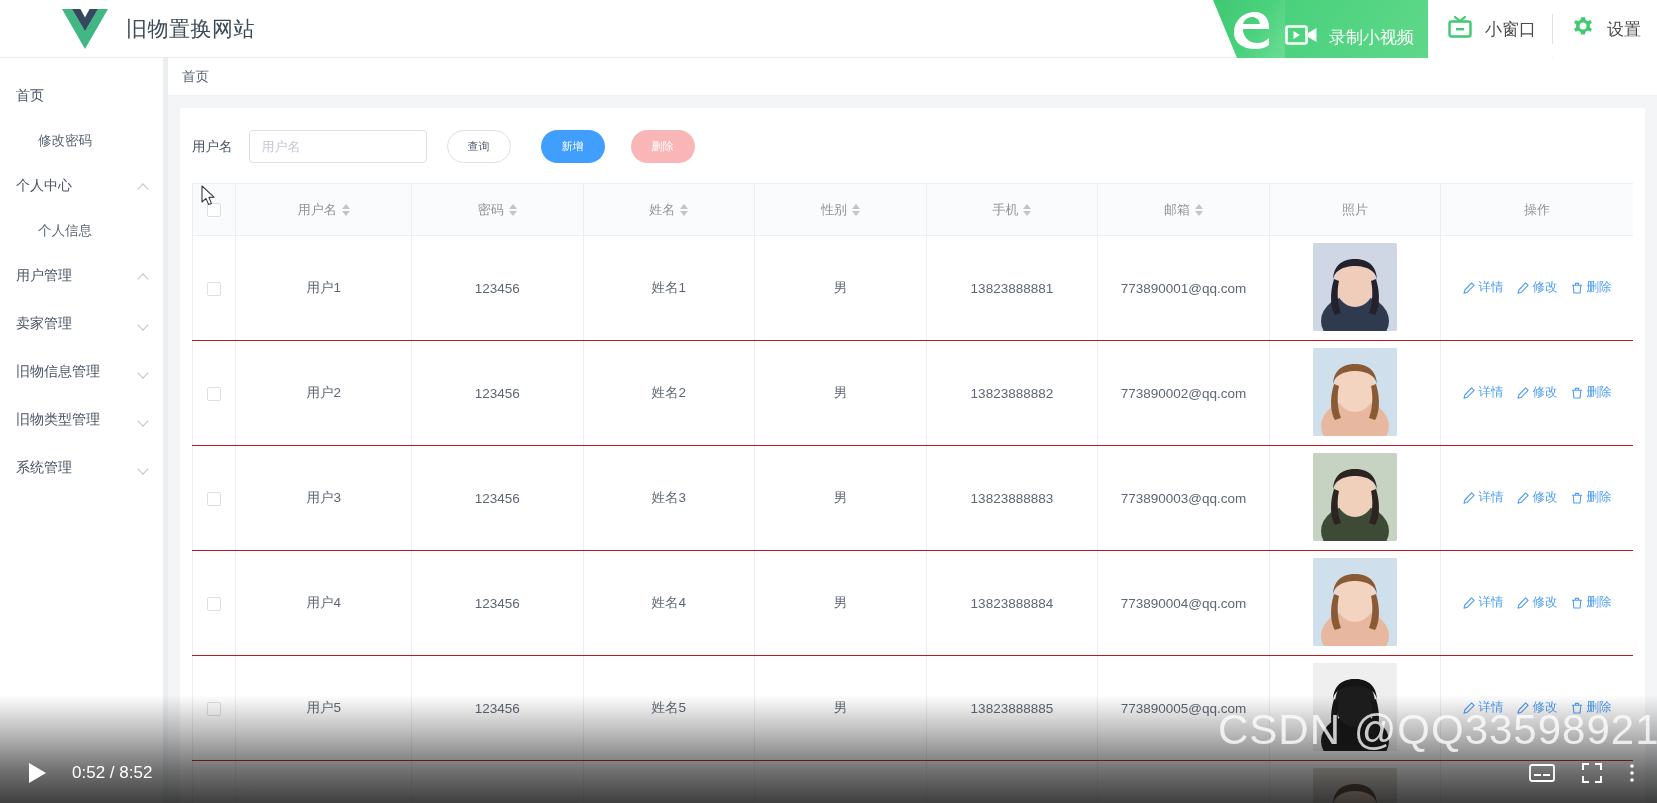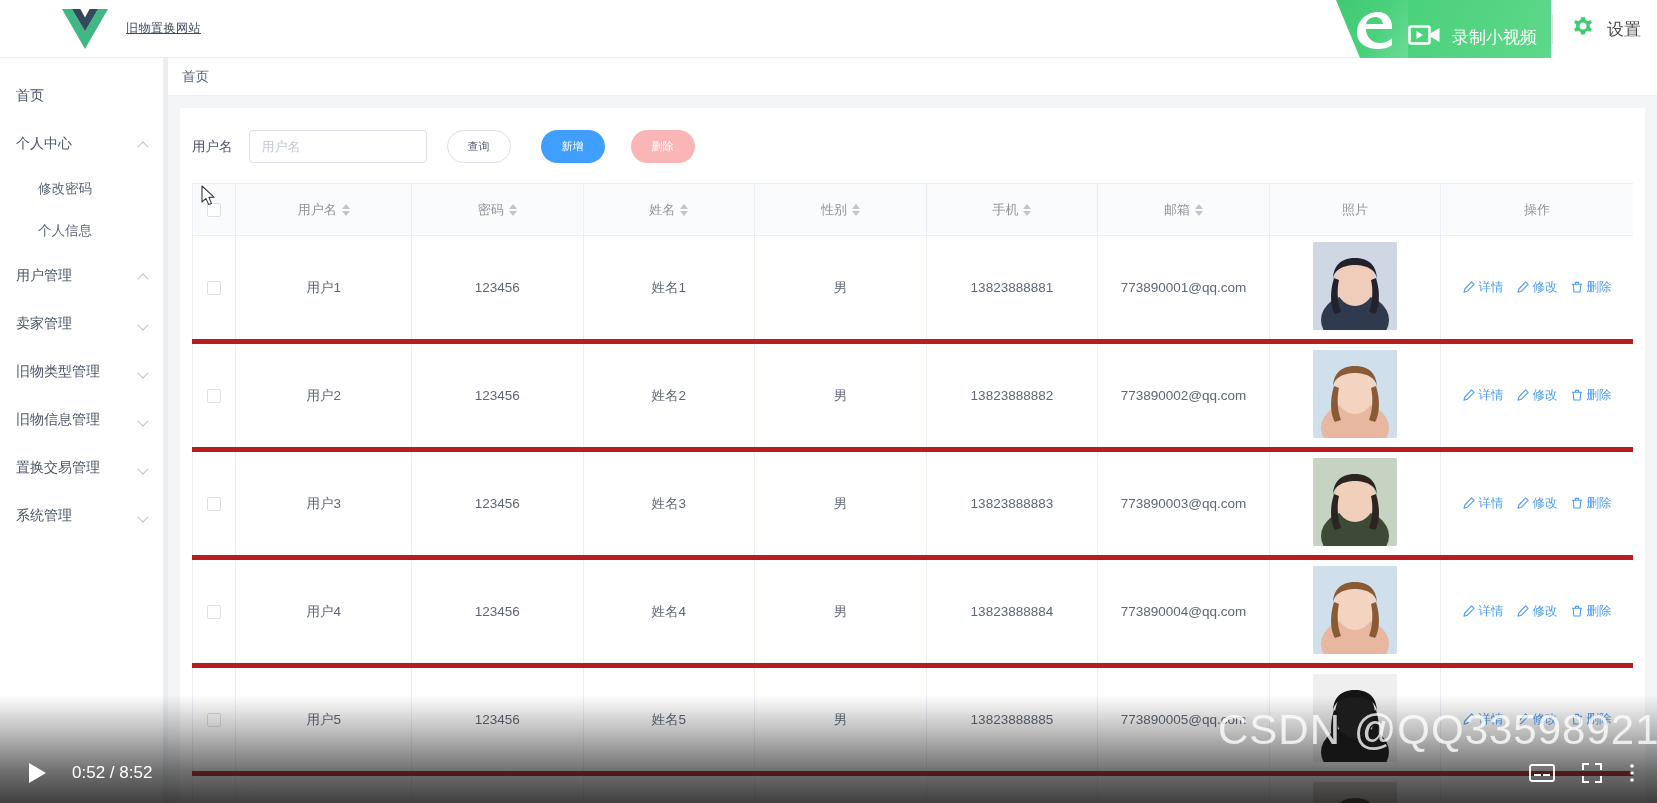--- a/index.html
+++ b/index.html
@@ -20,21 +20,21 @@
     position: absolute; left: 0; top: 0;
     width: 1657px; height: 58px;
     background: #ffffff;
     border-bottom: 1px solid #e8eaec;
     display: flex; align-items: center;
   }
   .brand { display: flex; align-items: center; margin-left: 62px; }
   .vue-logo { width: 46px; height: 42px; display: block; }
   .brand-title {
     margin-left: 18px;
-    font-size: 12px; color: #3b4a57; letter-spacing: .5px; text-decoration: underline;
+    font-size: 21px; color: #3b4a57; letter-spacing: .5px;
   }
 
   
   .recorder {
     position: absolute; right: 0; top: 0;
     height: 58px; display: flex; align-items: stretch;
     z-index: 60;
   }
   .rec-e {
     width: 72px;
@@ -155,21 +155,21 @@
   .sortico { display: inline-flex; flex-direction: column; gap: 2px; }
   .sortico i {
     display: block; width: 0; height: 0;
     border-left: 4px solid transparent; border-right: 4px solid transparent;
   }
   .sortico i.up { border-bottom: 5px solid #c0c4cc; }
   .sortico i.dn { border-top: 5px solid #c0c4cc; }
 
   table.grid td {
     height: 105px;
-    border-bottom: 5px solid #b91c1c;
+    border-bottom: 1px solid #b91c1c;
     border-right: 1px solid #ebeef5;
     font-size: 13.5px; color: #5e6774;
     text-align: center;
     vertical-align: middle;
     background: #ffffff;
   }
   table.grid td:last-child { border-right: none; }
   table.grid td.first-col { border-left: 1px solid #ebeef5; }
 
   .cbx {
@@ -259,65 +259,71 @@
         <span class="rec-ico">
           <svg width="34" height="26" viewBox="0 0 34 26">
             <rect x="1.5" y="4.5" width="20" height="17" rx="1.5" fill="none" stroke="#ffffff" stroke-width="2.6"></rect>
             <polygon points="8.5,9 8.5,17 15,13" fill="#ffffff"></polygon>
             <path d="M23 11 L31.5 6 L31.5 20 L23 15 Z" fill="#ffffff"></path>
           </svg>
         </span>
         <span class="rec-label">录制小视频</span>
       </div>
       <div class="rec-sep"></div>
+      <div class="rec-item white">
+        <span class="rec-ico">
+          <svg width="30" height="26" viewBox="0 0 30 26">
+            <path d="M10 3 L15 7 L20 3" fill="none" stroke="#3fc971" stroke-width="2.2" stroke-linecap="round"></path>
+            <rect x="4.5" y="7.5" width="21" height="15" rx="2" fill="none" stroke="#3fc971" stroke-width="2.4"></rect>
+            <rect x="11" y="14" width="8" height="2.4" fill="#3fc971"></rect>
+          </svg>
+        </span>
+        <span class="rec-label">小窗口</span>
+      </div>
       <div class="rec-sep-grey"></div>
       <div class="rec-item white">
         <span class="rec-ico">
           <svg width="28" height="26" viewBox="0 0 26 26">
             <path d="M13 3.2 L15 3.2 L15.6 6.0 C16.4 6.25 17.1 6.65 17.7 7.15 L20.4 6.1 L21.9 8.7 L19.7 10.5 C19.8 10.95 19.85 11.45 19.85 11.9 C19.85 12.35 19.8 12.8 19.7 13.25 L21.9 15.05 L20.4 17.65 L17.7 16.6 C17.1 17.1 16.4 17.5 15.6 17.75 L15 20.55 L13 20.55 L11 20.55 L10.4 17.75 C9.6 17.5 8.9 17.1 8.3 16.6 L5.6 17.65 L4.1 15.05 L6.3 13.25 C6.2 12.8 6.15 12.35 6.15 11.9 C6.15 11.45 6.2 10.95 6.3 10.5 L4.1 8.7 L5.6 6.1 L8.3 7.15 C8.9 6.65 9.6 6.25 10.4 6.0 L11 3.2 Z" fill="#3fc971"></path>
             <circle cx="13" cy="11.9" r="3.5" fill="#ffffff"></circle>
           </svg>
         </span>
         <span class="rec-label">设置</span>
       </div>
     </div>
   </div>
 
   <div class="sidebar">
     <div class="menu-item">
       <span class="mi-label">首页</span>
     </div>
+    <div class="menu-item sub">
+      <span class="mi-label">修改密码</span>
+    </div>
     <div class="menu-item">
       <span class="mi-label">个人中心</span>
       <span class="caret up"></span>
     </div>
     <div class="menu-item sub">
-      <span class="mi-label">修改密码</span>
-    </div>
-    <div class="menu-item sub">
       <span class="mi-label">个人信息</span>
     </div>
     <div class="menu-item">
       <span class="mi-label">用户管理</span>
       <span class="caret up"></span>
     </div>
     <div class="menu-item">
       <span class="mi-label">卖家管理</span>
       <span class="caret"></span>
     </div>
     <div class="menu-item">
-      <span class="mi-label">旧物类型管理</span>
-      <span class="caret"></span>
-    </div>
-    <div class="menu-item">
       <span class="mi-label">旧物信息管理</span>
       <span class="caret"></span>
     </div>
     <div class="menu-item">
-      <span class="mi-label">置换交易管理</span>
+      <span class="mi-label">旧物类型管理</span>
       <span class="caret"></span>
     </div>
     <div class="menu-item">
       <span class="mi-label">系统管理</span>
       <span class="caret"></span>
     </div>
   </div>
   <div class="left-edge"></div>
 
   <div class="content">

